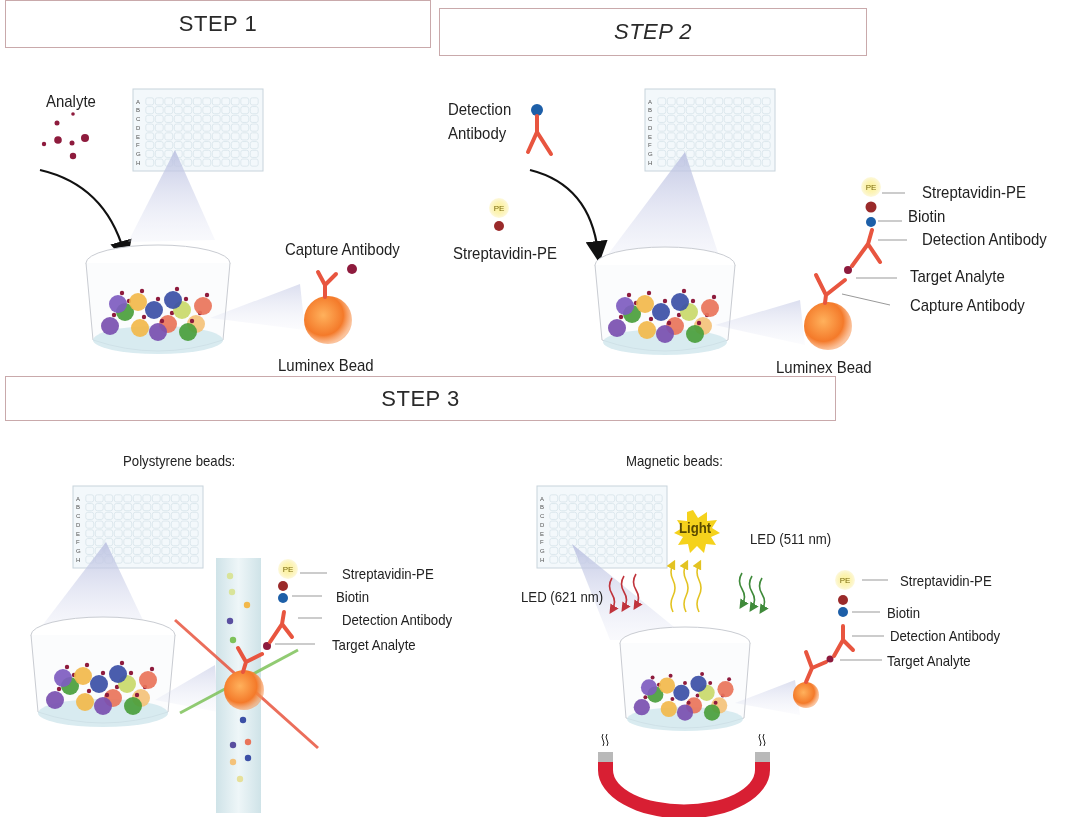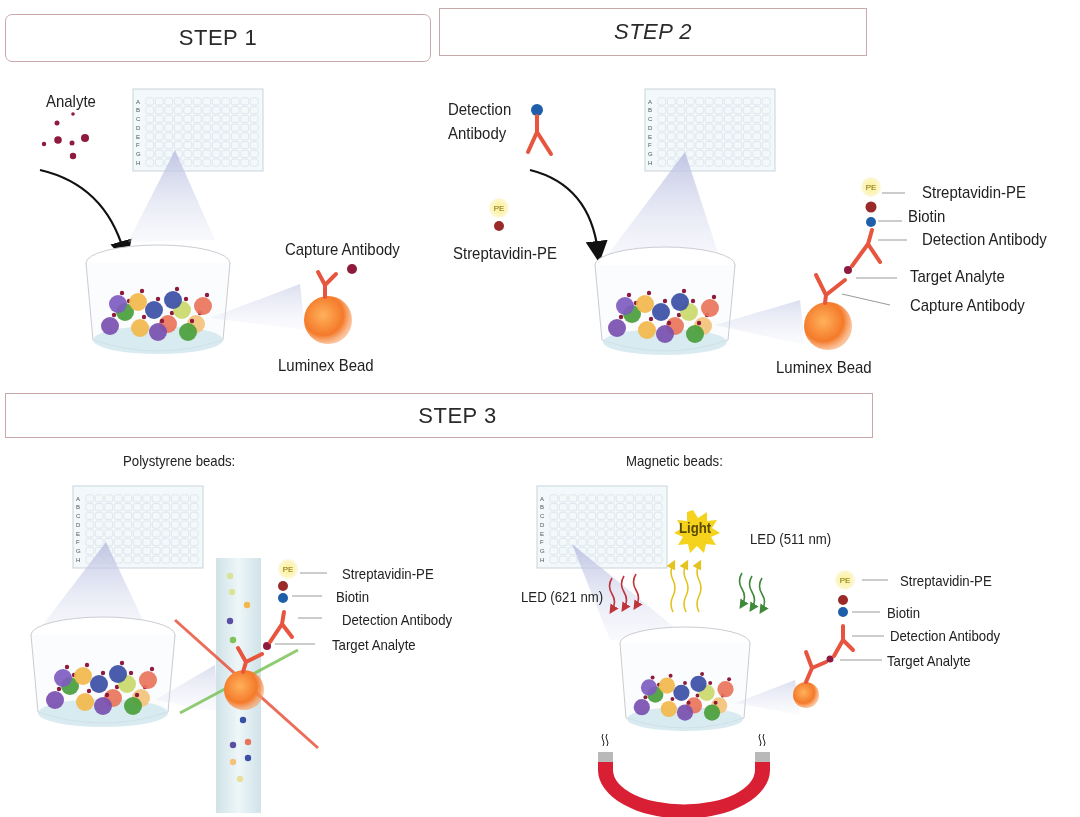--- a/index.html
+++ b/index.html
@@ -10,27 +10,27 @@
               font-size:22px; color:#2a2a2a; letter-spacing:0.5px; }
   .lbl { position:absolute; font-family:"Liberation Sans Narrow","Liberation Sans", sans-serif;
          font-size:17px; color:#222; white-space:nowrap; transform:scaleX(0.88); transform-origin:left center; }
   .lbl-sm { font-size:15px; }
   .lbl-head { font-size:15px; }
   svg { position:absolute; left:0; top:0; }
 </style>
 </head>
 <body>
 
-<div class="step-box" style="left:5px;top:14px;width:424px;height:46px;border-radius:7px;">
+<div class="step-box" style="left:5px;top:0;width:424px;height:46px;">
   <span>STEP 1</span>
 </div>
 <div class="step-box" style="left:439px;top:8px;width:426px;height:46px;font-style:italic;">
   <span>STEP 2</span>
 </div>
-<div class="step-box" style="left:5px;top:393px;width:829px;height:43px;padding-left:37px;">
+<div class="step-box" style="left:5px;top:376px;width:829px;height:43px;">
   <span>STEP 3</span>
 </div>
 
 <svg width="1080" height="817" viewBox="0 0 1080 817">
   <defs>
     <radialGradient id="gBead" cx="40%" cy="40%" r="60%">
       <stop offset="0%" stop-color="#ffb15c"></stop>
       <stop offset="70%" stop-color="#f47a2a"></stop>
       <stop offset="100%" stop-color="#f89a5a" stop-opacity="0.6"></stop>
     </radialGradient>

